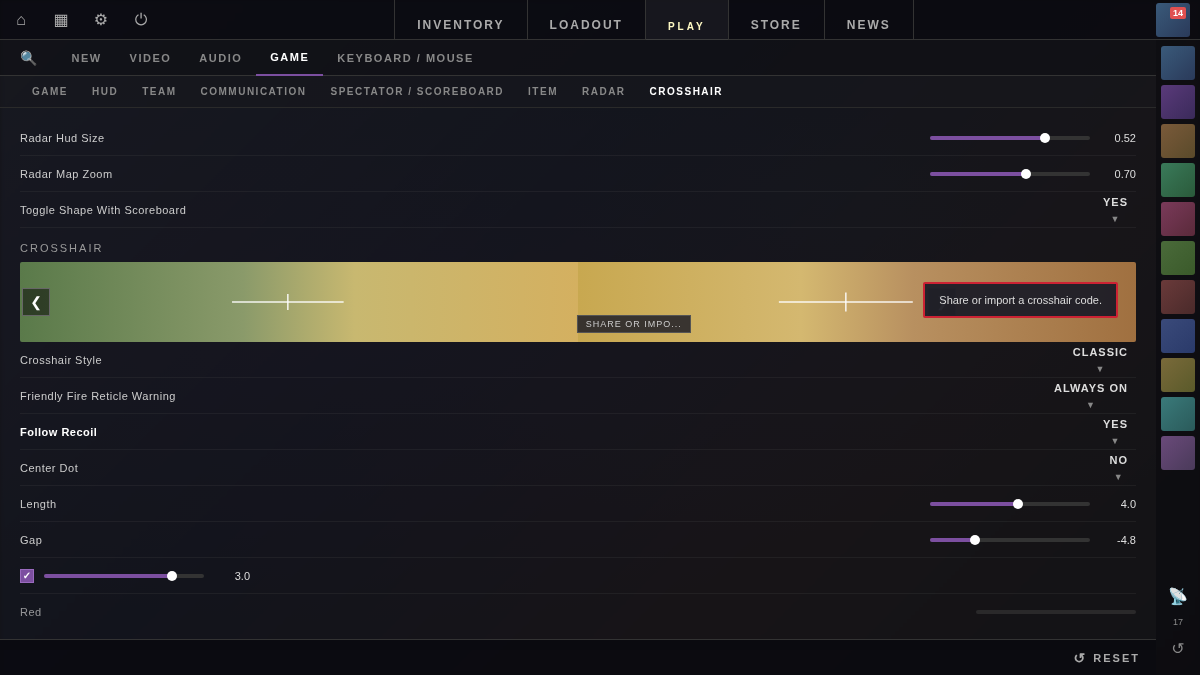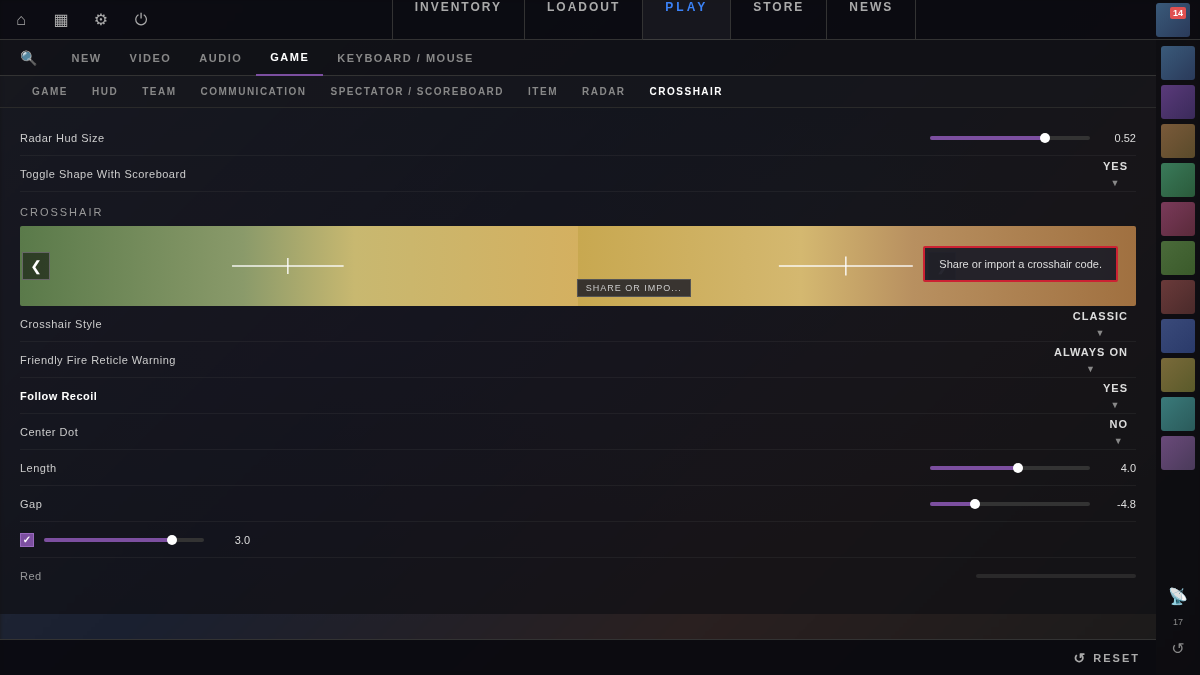--- a/index.html
+++ b/index.html
@@ -53,36 +53,36 @@
       display: flex;
       align-items: center;
       gap: 0;
     }
     .nav-tab {
       color: #aaa;
       font-size: 12px;
       font-weight: 700;
       letter-spacing: 2px;
       text-transform: uppercase;
-      padding: 0 22px;
+      padding: 8px 22px;
       height: 40px;
       display: flex;
-      align-items: flex-start;
+      align-items: flex-end;
       cursor: pointer;
       border-right: 1px solid #333;
       position: relative;
     }
     .nav-tab:first-child { border-left: 1px solid #333; }
     .nav-tab.active {
       color: #fff;
       background: rgba(255,255,255,0.05);
     }
     .nav-tab.play-tab {
-      color: #3b82f6;
-      font-size: 12px;
+      color: #fef9c3;
+      font-size: 10px;
       letter-spacing: 3px;
     }
     .top-nav-right {
       display: flex;
       align-items: center;
       gap: 4px;
       font-weight: bold;
     }
     .notification-badge {
       font-size: 9px;
@@ -548,20 +548,30 @@
       <span class="setting-label">Radar Hud Size</span>
       <div class="setting-control">
         <div class="slider-container">
           <div class="slider-fill" style="width: 72%;"></div>
           <div class="slider-thumb" style="left: 72%;"></div>
         </div>
         <span class="setting-value">0.52</span>
       </div>
     </div>
 
+    <div class="setting-row">
+      <span class="setting-label">Radar Map Zoom</span>
+      <div class="setting-control">
+        <div class="slider-container">
+          <div class="slider-fill" style="width: 60%;"></div>
+          <div class="slider-thumb" style="left: 60%;"></div>
+        </div>
+        <span class="setting-value">0.70</span>
+      </div>
+    </div>
 
     <div class="setting-row">
       <span class="setting-label">Toggle Shape With Scoreboard</span>
       <div class="setting-control">
         <button class="dropdown-btn">
           <span>YES</span>
           <span class="dropdown-arrow">▼</span>
         </button>
       </div>
     </div>

